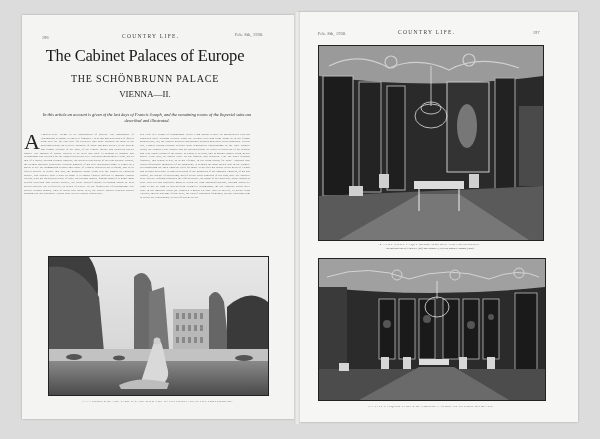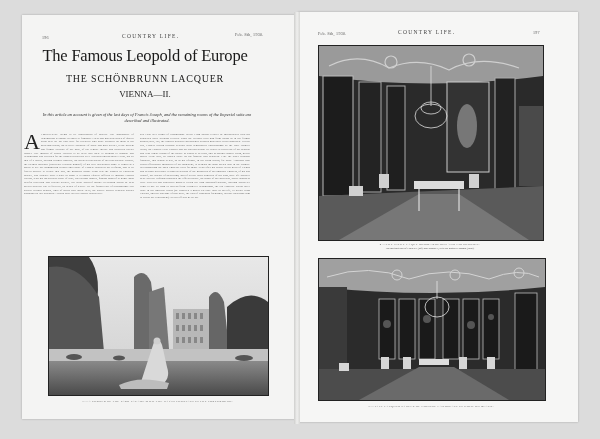--- a/index.html
+++ b/index.html
@@ -26,22 +26,22 @@
 <body>
 
 <div class="page left"></div>
 <div class="page right"></div>
 <div class="gutter"></div>
 
 <div class="runhead" style="left:42px;top:35px;">196</div>
 <div class="runhead title" style="left:122px;top:33px;">COUNTRY LIFE.</div>
 <div class="runhead" style="left:235px;top:32px;">Feb. 8th, 1930.</div>
 
-<div class="h-main">The Famous Leopold of Europe</div>
-<div class="h-sub">THE SCHÖNBRUNN LACQUER</div>
+<div class="h-main">The Cabinet Palaces of Europe</div>
+<div class="h-sub">THE SCHÖNBRUNN PALACE</div>
 <div class="h-sub2">VIENNA—II.</div>
 <div class="standfirst">In this article an account is given of the last days of Francis Joseph, and the remaining rooms of the Imperial suite are described and illustrated.</div>
 
 <div class="col c1">
   <span class="dropcap">A</span>
   <span>TMOSPHERE seems to be independent of history. The atmosphere of Schönbrunn is almost exclusively feminine. Great and gracious ladies of quality seem here set the tone here for cavaliers who gaily attended on them to the glittering salons, the several "cabinets" of white and gold royalty, to the present and formal avenues of the park, of the remote theatre and theatrical palace chapel. The imprint of Maria Theresa is so deep that there is nothing to suggest that Schönbrunn was recorded for the longest period not by a "Dresden Shepherdess" Court, but by that of a lonely, solemn-visaged emperor, the greatest bureaucrat of his bureaucratic century, the sternest martinet (especially towards himself) of his well disciplined army. It comes as a shock to see the shimmering clothes and cradle of Francis Joseph in the Hofburg, and to be forced thereby to realise that this, the monarch whose reign was the longest in European history, was actually once a babe in arms. It is almost equally difficult to imagine Francis Joseph, with his meticulous sense of duty, his solemn dignity, finding himself at home amid playful porcelain and riotous rocaille, the sport whereof marks everything which he held sacred with the call to frivolity, its denial of reality. Yet the formal side of Schönbrunn—the strictly clipped hedges, lines of green-clad linear trees, the stately spaced classical statues standing out like sentinels—would have served Francis Joseph well.</span>
 </div>
 <div class="col c2">
   <span>still exist in a corner of Schönbrunn. In the Long Mirror Gallery he methodically took his stipulated daily walking exercise when the weather kept him from doing so in the formal garden; here, too, the ordered pilasters and hatched trophies must have been composed. For the rest, Francis Joseph perhaps avoided such sympathetic surroundings as the Blue Chinese Salon, the Chinese Oval Cabinet and the Million Room. He wisely selected one of the plainest and least ornate rooms of the palace in which to be born, and in another simple room, nearly ninety years later, he passed away on his famous iron bedstead. Like the other personal furniture, this stands to-day, as in his lifetime, in the room which, for those Austrians who retain affectionate memories of the monarchy, is perhaps the most sacred spot in the country. In Schönbrunn the aged Emperor lived for many years after his palace in the heart of Vienna had become detestable to him on account of the memories of his unhappy Empress, of his son Rudolf, the suicide of Mayerling, and of all the other tragedies of his long, grey life which it held. But the Hofburg remained the official palace, the home of his ancestors, where ministers were received and audiences granted. Down the long Mariahilferstrasse, through which we come to-day by tram or taxicab from Vienna to Schönbrunn, the old Emperor would drive daily in the Imperial coach (he removed a motor car only once in his life, to please King Edward, and the outcome of that drive, the loss of England's friendship, did not encourage him to repeat the experiment). So cut off was he by the</span>
 </div>

